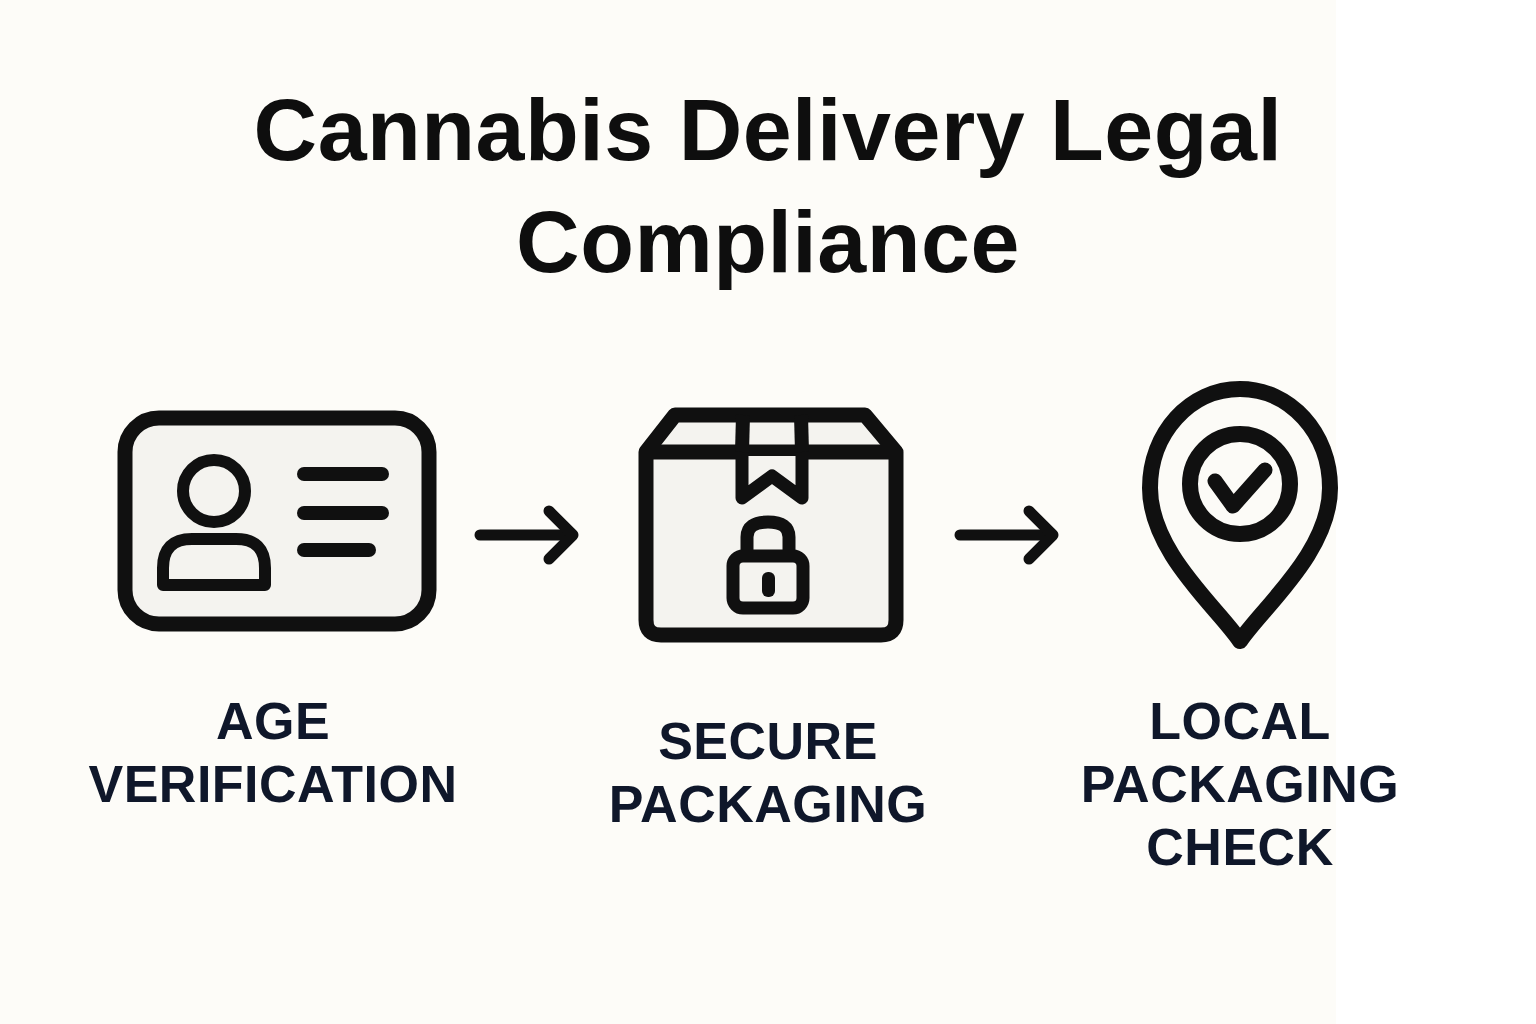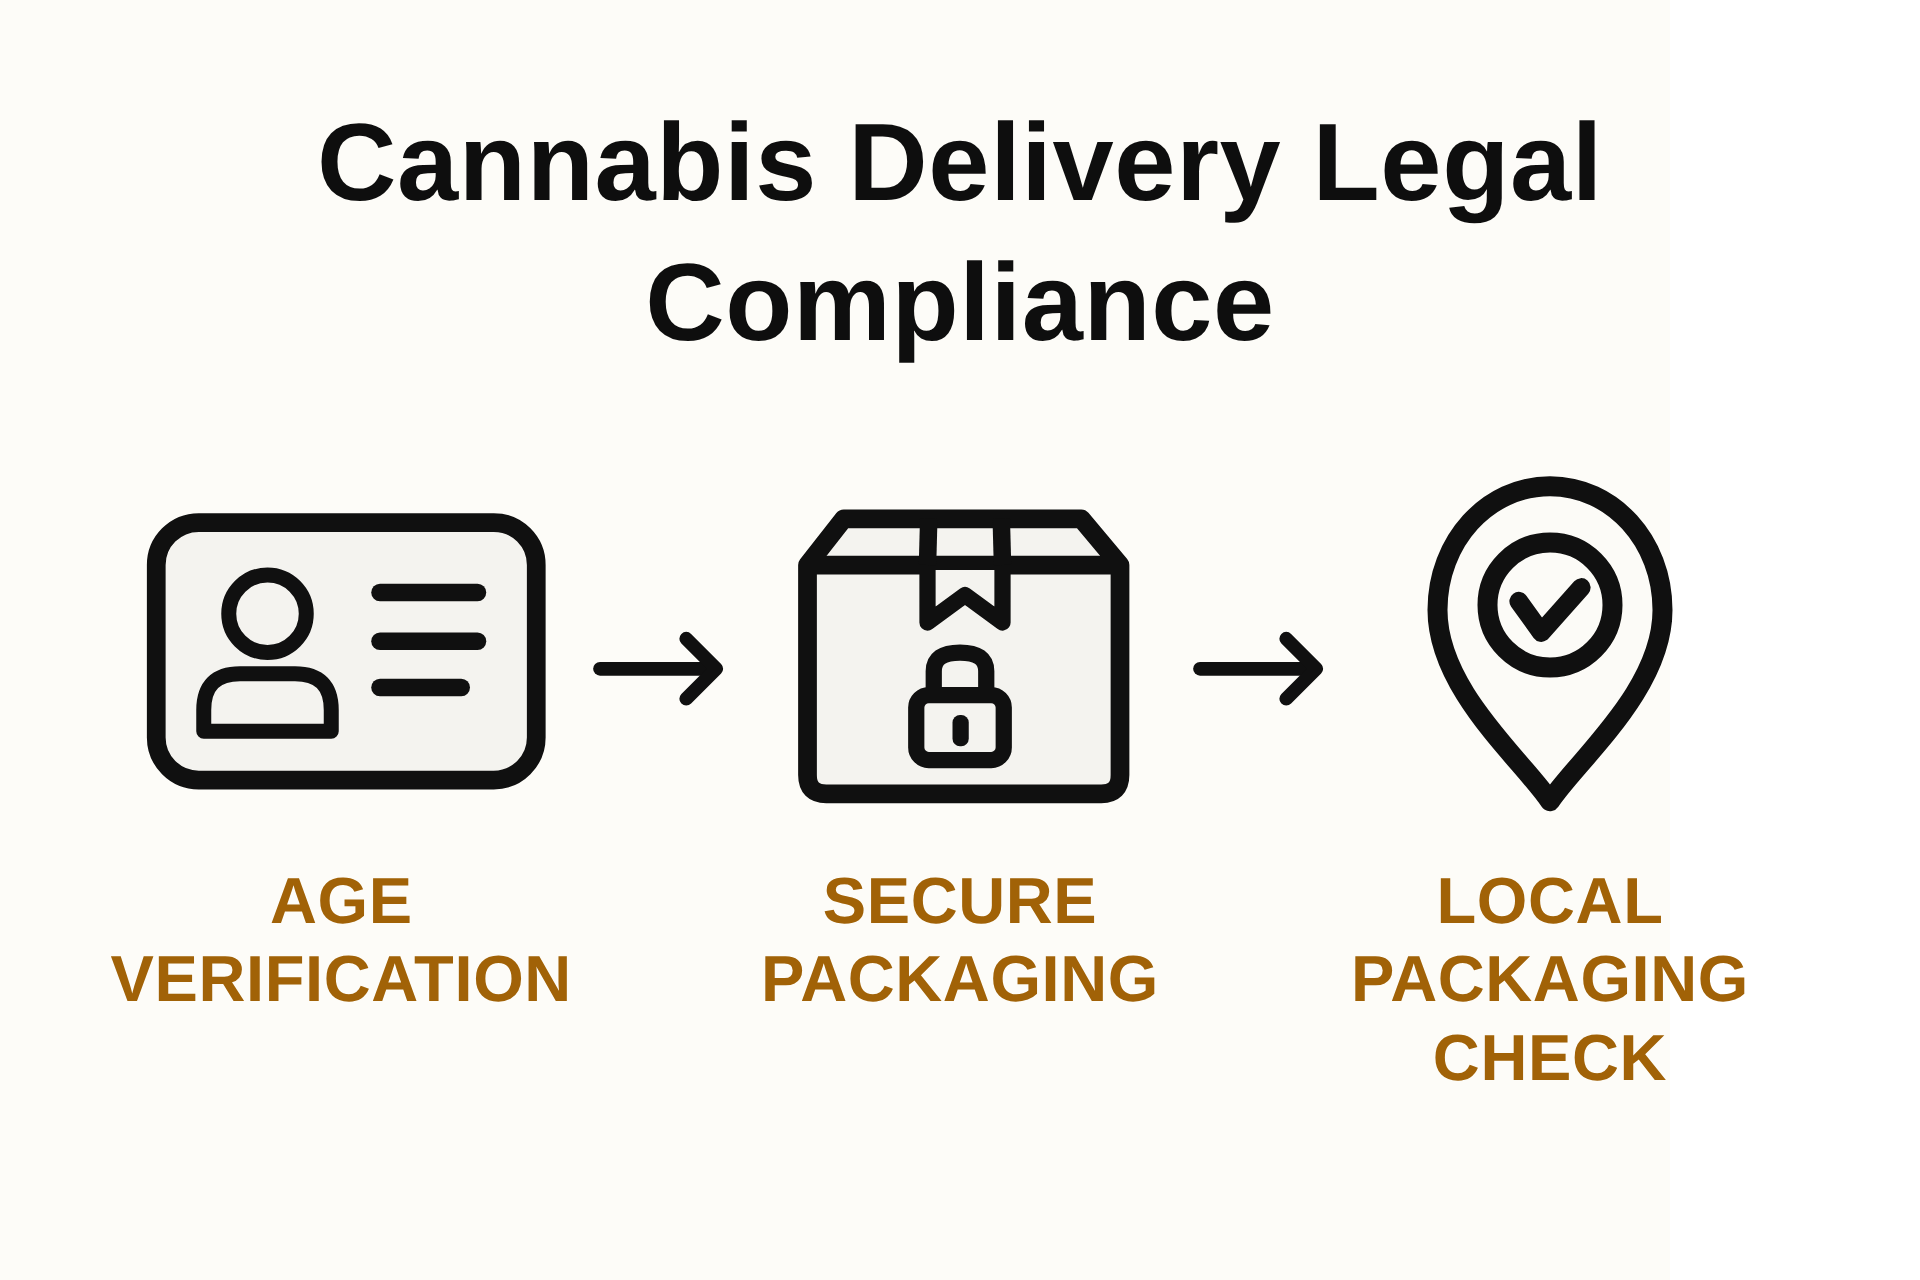--- a/index.html
+++ b/index.html
@@ -37,25 +37,25 @@
   .arrow-1     { left: 470px;  top: 499px; }
   .arrow-2     { left: 950px;  top: 499px; }
   .step-label {
     position: absolute;
     top: 690px;
     width: 400px;
     text-align: center;
     font-size: 52px;
     font-weight: 700;
     line-height: 63px;
-    color: #a16207;
+    color: #0f172a;
     letter-spacing: 0.5px;
   }
   .label-1 { left: 73px; }
-  .label-2 { left: 568px; }
+  .label-2 { left: 568px; margin-top: 20px; }
   .label-3 { left: 1040px; }
   svg { display: block; }
 </style>
 </head>
 <body>
 
 <div class="canvas">
 
   <h1 class="title">
     <span class="title-inner">Cannabis Delivery Legal Compliance</span>

